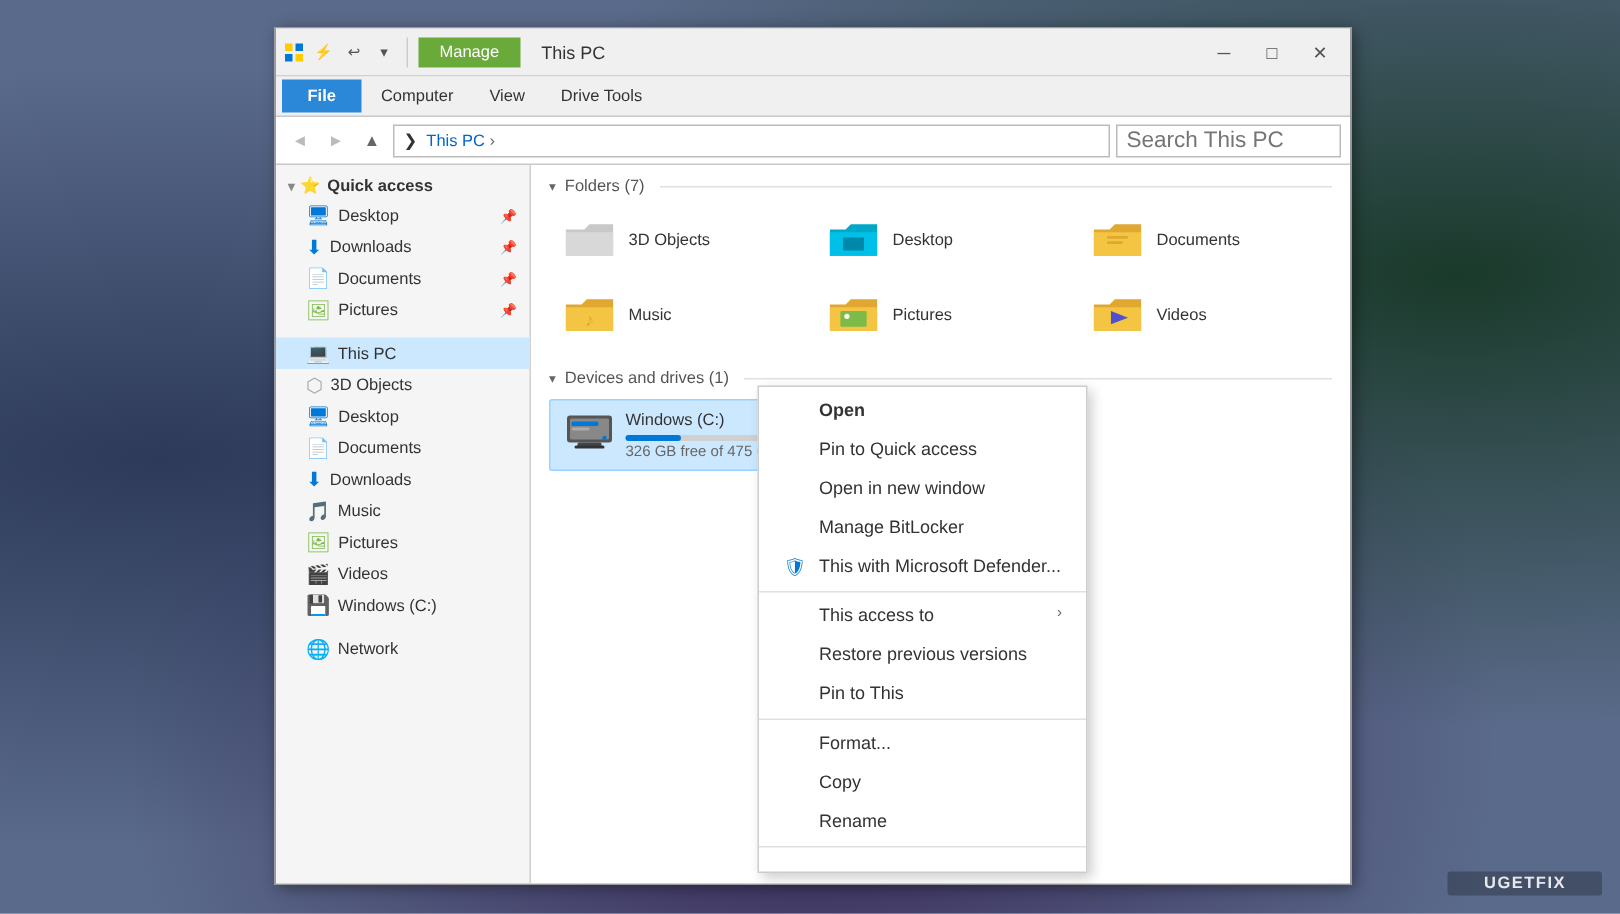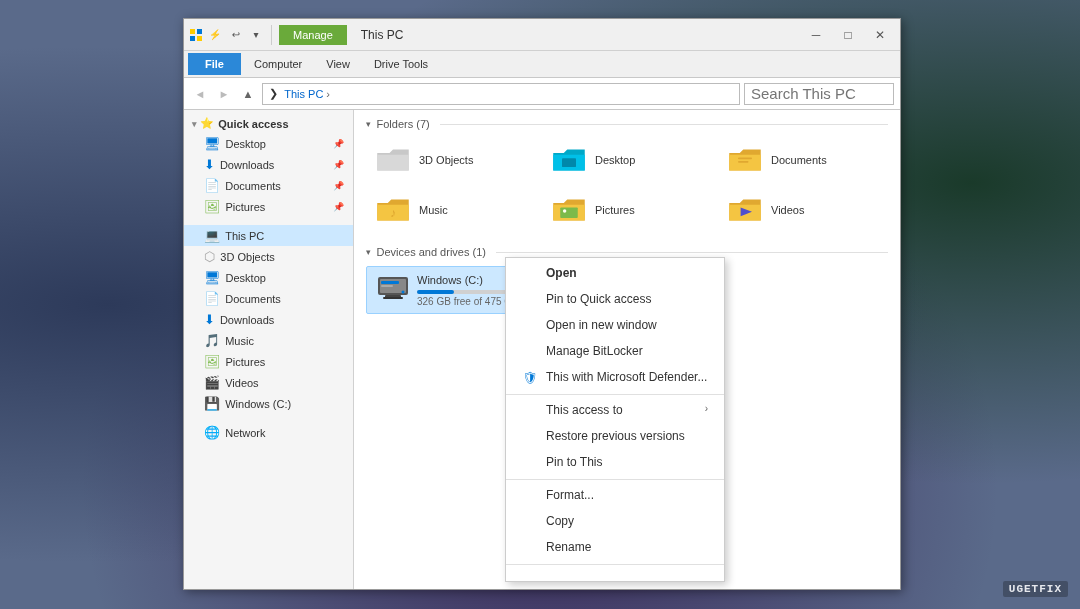--- a/index.html
+++ b/index.html
@@ -373,23 +373,22 @@
     .watermark {
       position: absolute;
       bottom: 12px;
       right: 12px;
       font-size: 11px;
       font-weight: 700;
       color: white;
       letter-spacing: 1px;
       opacity: 0.85;
       background: rgba(0,0,0,0.3);
-      padding: 2px 6px;
+      padding: 2px 24px;
       border-radius: 2px;
-      font-family: Liberation Mono, monospace;
     }
   </style>
 </head>
 <body>
 
 <div class="bg-pattern"></div>
 
 <div class="window">
 
   <div class="title-bar">

